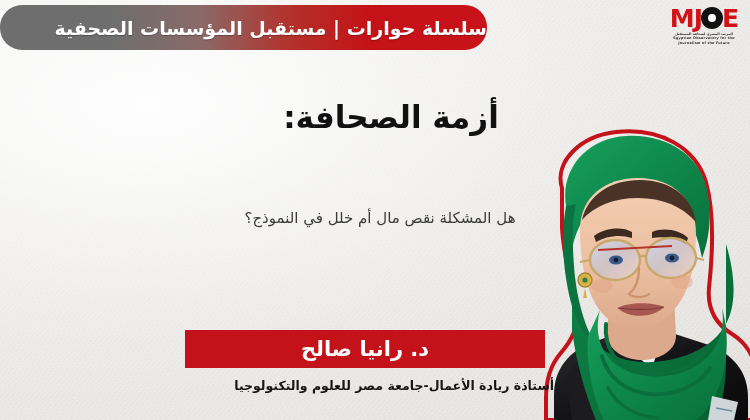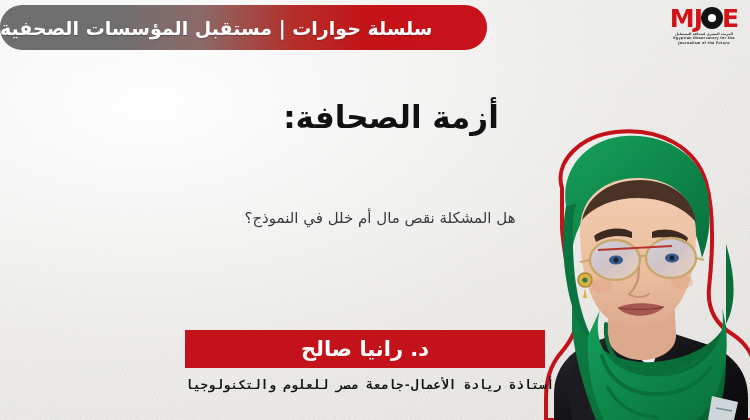--- a/index.html
+++ b/index.html
@@ -15,21 +15,21 @@
       radial-gradient(ellipse at 20% 25%, rgba(255,255,255,.95) 0%, rgba(238,237,235,.55) 55%, rgba(225,224,221,.35) 100%),
       repeating-linear-gradient(37deg, rgba(0,0,0,.030) 0 1px, rgba(255,255,255,0) 1px 3px),
       repeating-linear-gradient(-52deg, rgba(0,0,0,.026) 0 1px, rgba(255,255,255,0) 1px 4px),
       repeating-linear-gradient(8deg, rgba(0,0,0,.018) 0 1px, rgba(255,255,255,0) 1px 2px),
       linear-gradient(165deg,#fbfbfa 0%,#f0efed 45%,#e9e8e5 100%);
   }
   
   #top-banner{
     position:absolute;left:0;top:5px;width:487px;height:45px;
     background:linear-gradient(90deg,#6e6e6e 0%,#6f6e6e 24%,#8a6a68 41%,#b4302a 60%,#c41217 76%,#c9121a 100%);
-    display:flex;align-items:center;justify-content:flex-end;border-radius:22px;
+    display:flex;align-items:center;justify-content:flex-start;border-radius:22px;
   }
   #top-banner-text{
     color:#ffffff;font-size:19px;font-weight:700;letter-spacing:0px;
     white-space:nowrap;direction:rtl;
     text-shadow:0 1px 1px rgba(0,0,0,.25);
   }
   
   #logo{
     position:absolute;right:12px;top:6px;width:68px;height:40px;
     display:flex;flex-direction:column;align-items:center;justify-content:flex-start;
@@ -81,21 +81,21 @@
     position:absolute;left:185px;top:330px;width:360px;height:38px;
     background:#c3121a;display:flex;align-items:center;justify-content:center;
     z-index:5;
   }
   #name-banner-text{
     color:#ffffff;font-size:21px;font-weight:900;direction:rtl;white-space:nowrap;
   }
   #affiliation{
     position:absolute;left:185px;top:375px;width:375px;height:20px;
     display:flex;align-items:center;justify-content:center;
-    direction:rtl;z-index:6;font-family:Liberation Mono, monospace;
+    direction:rtl;z-index:6;
   }
   #affiliation-text{
     color:#151515;font-size:12.5px;font-weight:700;white-space:nowrap;direction:rtl;
     width:100%;text-align:right;padding-right:6px;box-sizing:border-box;
   }
   
   #episode{
     position:absolute;left:14px;bottom:14px;direction:rtl;
     color:#111;font-size:17px;font-weight:900;white-space:nowrap;
   }

